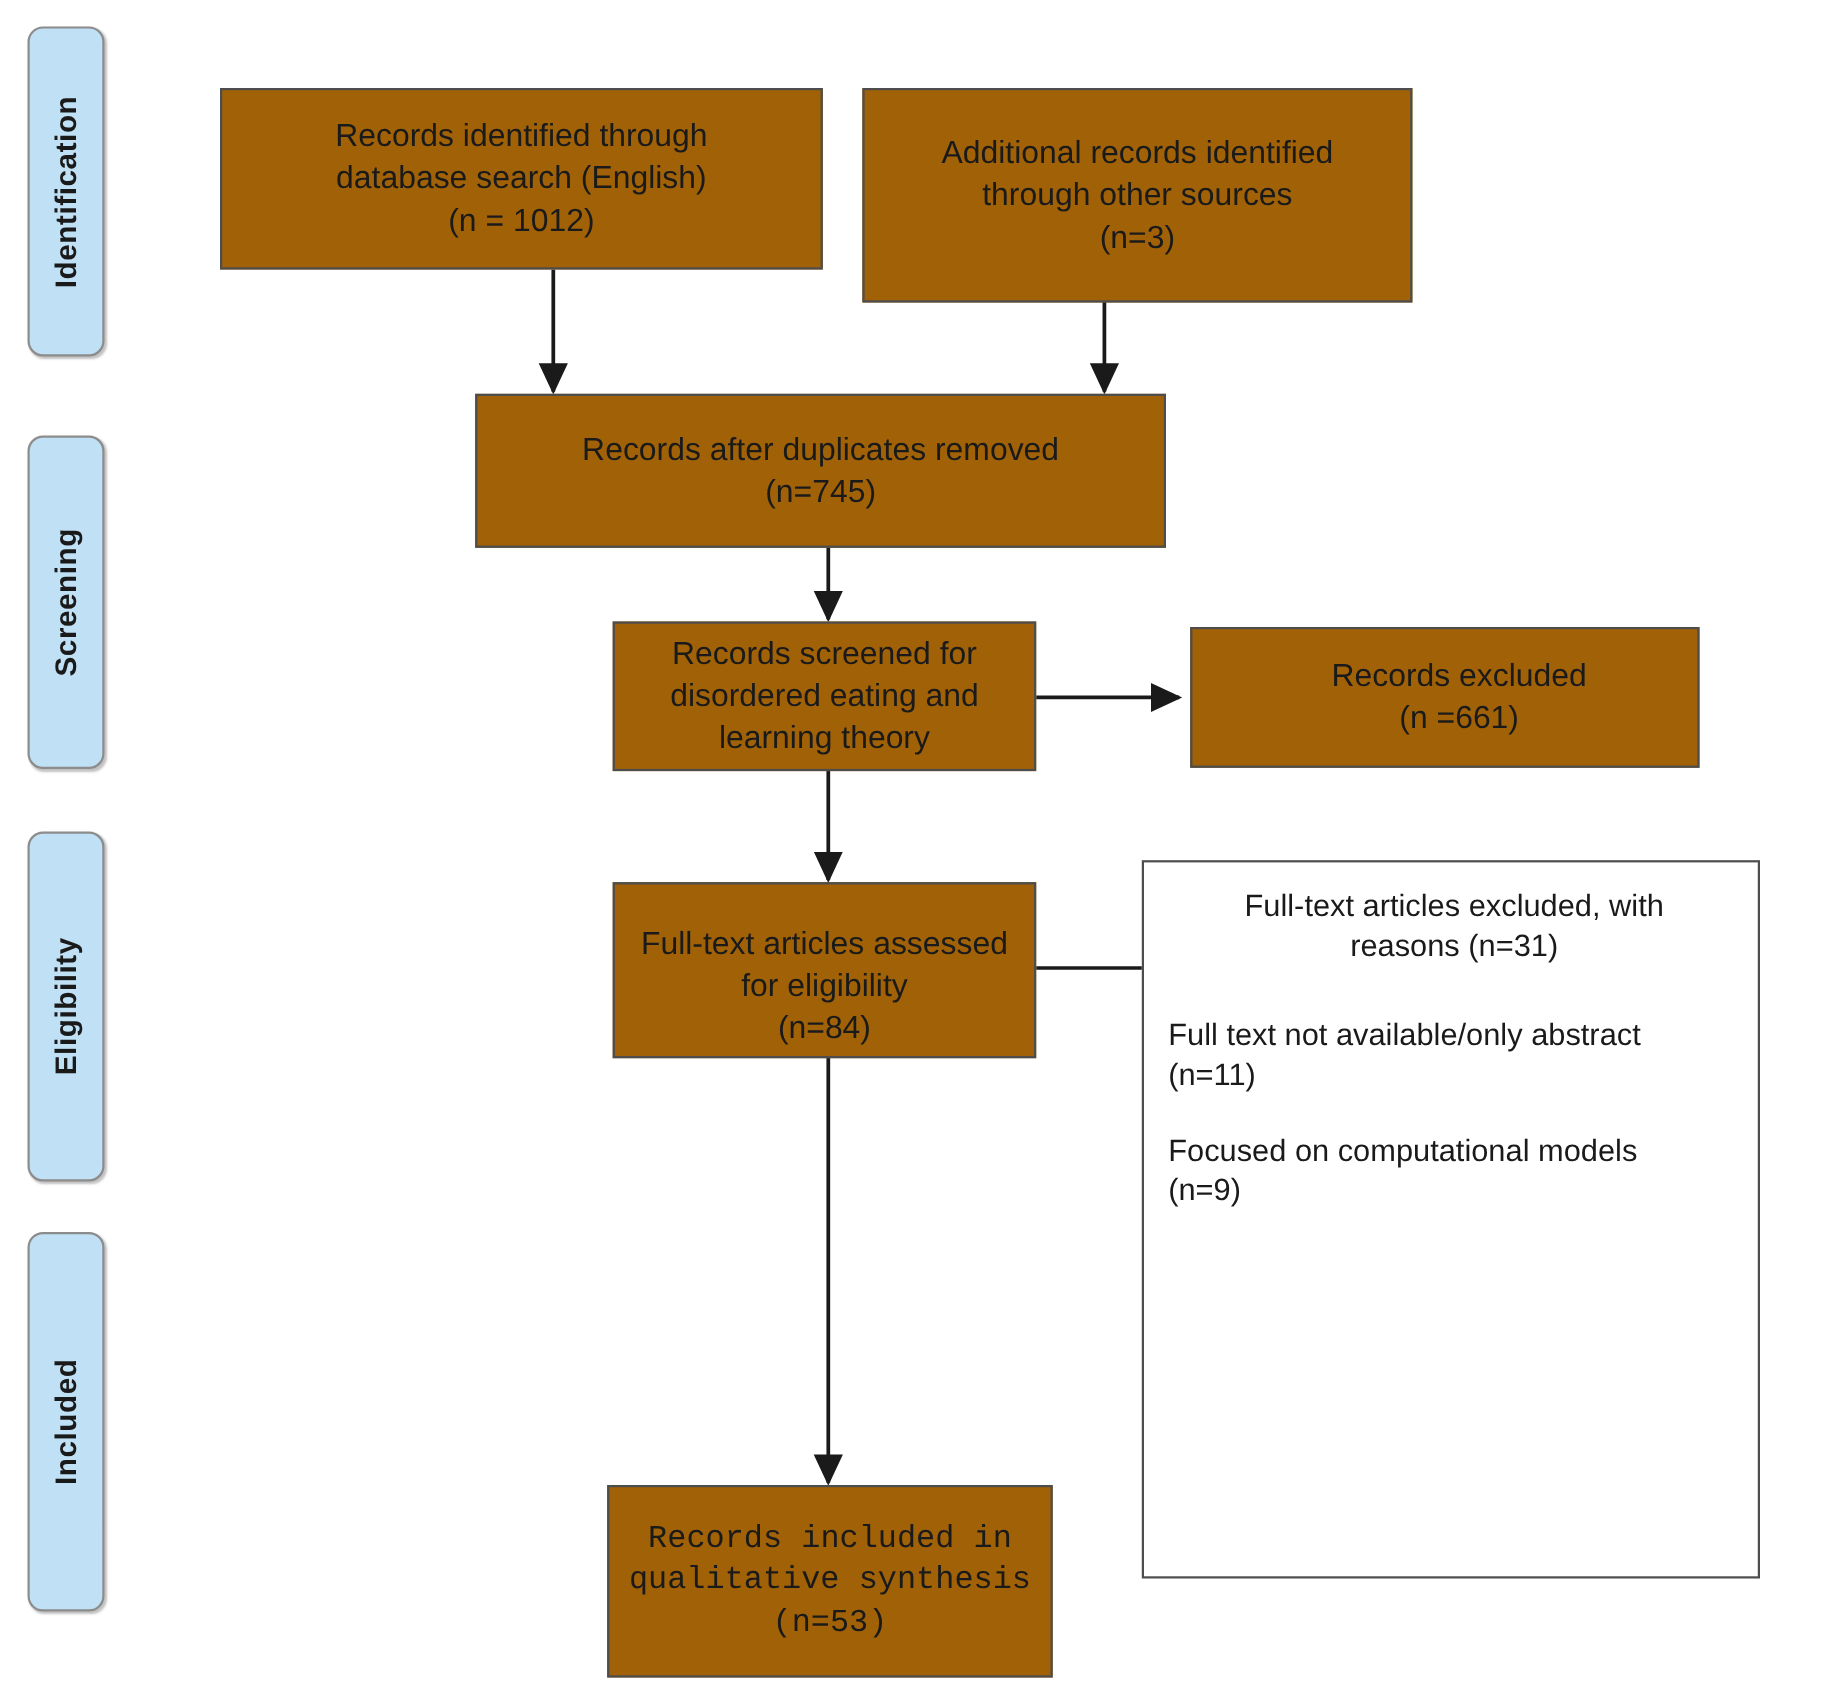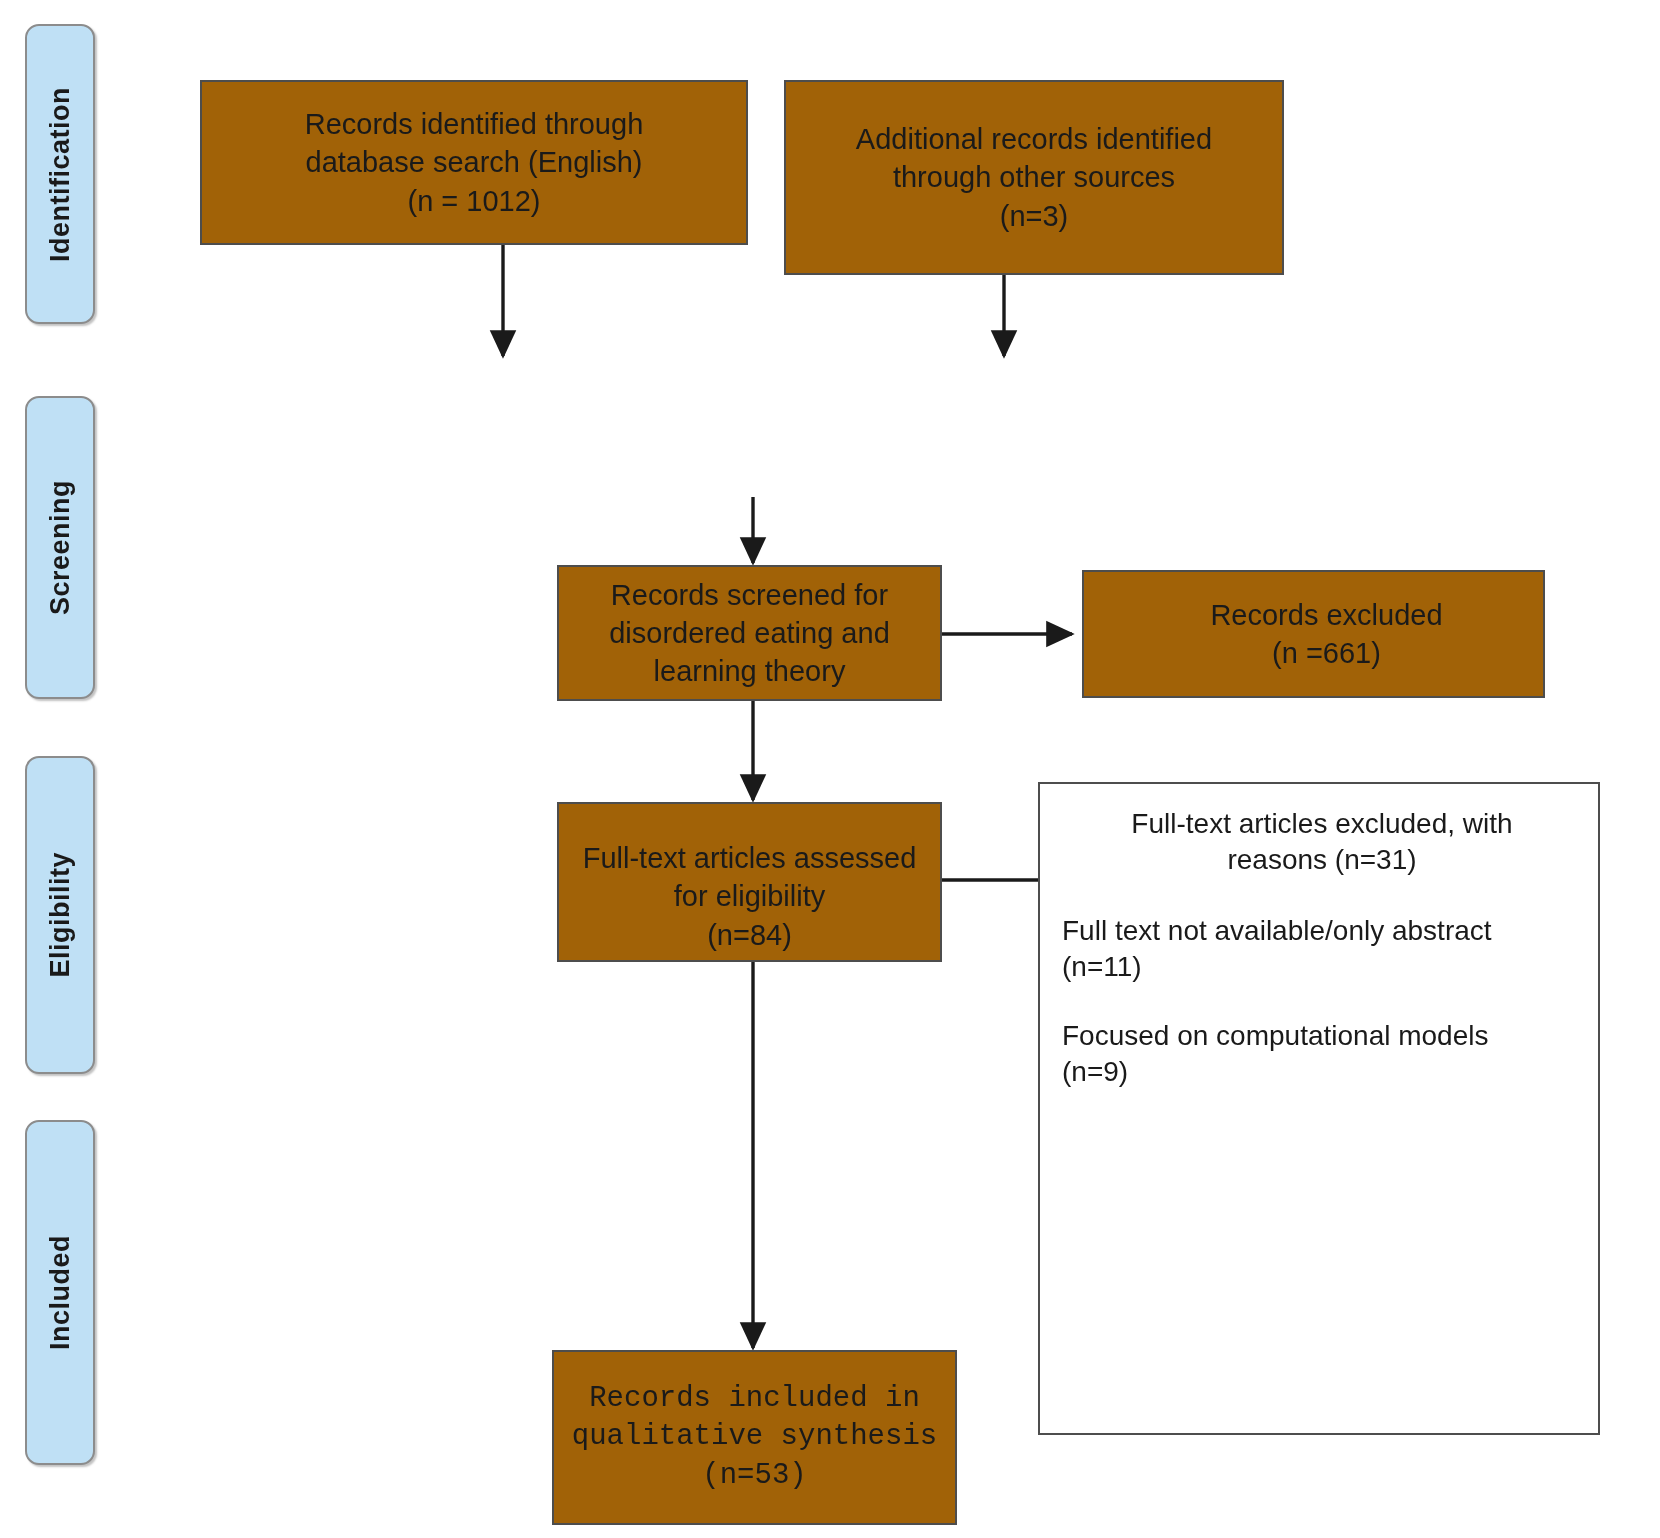--- a/index.html
+++ b/index.html
@@ -64,21 +64,21 @@
     font-size: 28px;
     line-height: 1.30;
     color: #1a1a1a;
     padding: 22px 16px 10px 22px;
     display: flex;
     flex-direction: column;
   }
   .reasons-head {
     text-align: center;
     white-space: pre-line;
-    margin: 0 14px 34px 14px;
+    margin: 0 14px 44px 14px;
   }
   .reason-item {
     white-space: pre-line;
     margin-bottom: 32px;
   }
   .reason-item:last-child { margin-bottom: 0; }
 
   
   #connectors {
     position: absolute;
@@ -138,20 +138,24 @@
 database search (English)
 (n = 1012)</span>
   </div>
 
   <div class="flow-box" style="left:784px; top:80px; width:500px; height:195px;">
     <span class="txt">Additional records identified
 through other sources
 (n=3)</span>
   </div>
 
+  <div class="flow-box" style="left:432px; top:358px; width:628px; height:140px;">
+    <span class="txt">Records after duplicates removed
+(n=745)</span>
+  </div>
 
   <div class="flow-box" style="left:557px; top:565px; width:385px; height:136px;">
     <span class="txt">Records screened for
 disordered eating and
 learning theory</span>
   </div>
 
   <div class="flow-box" style="left:1082px; top:570px; width:463px; height:128px;padding-left:36px;">
     <span class="txt">Records excluded
 (n =661)</span>

